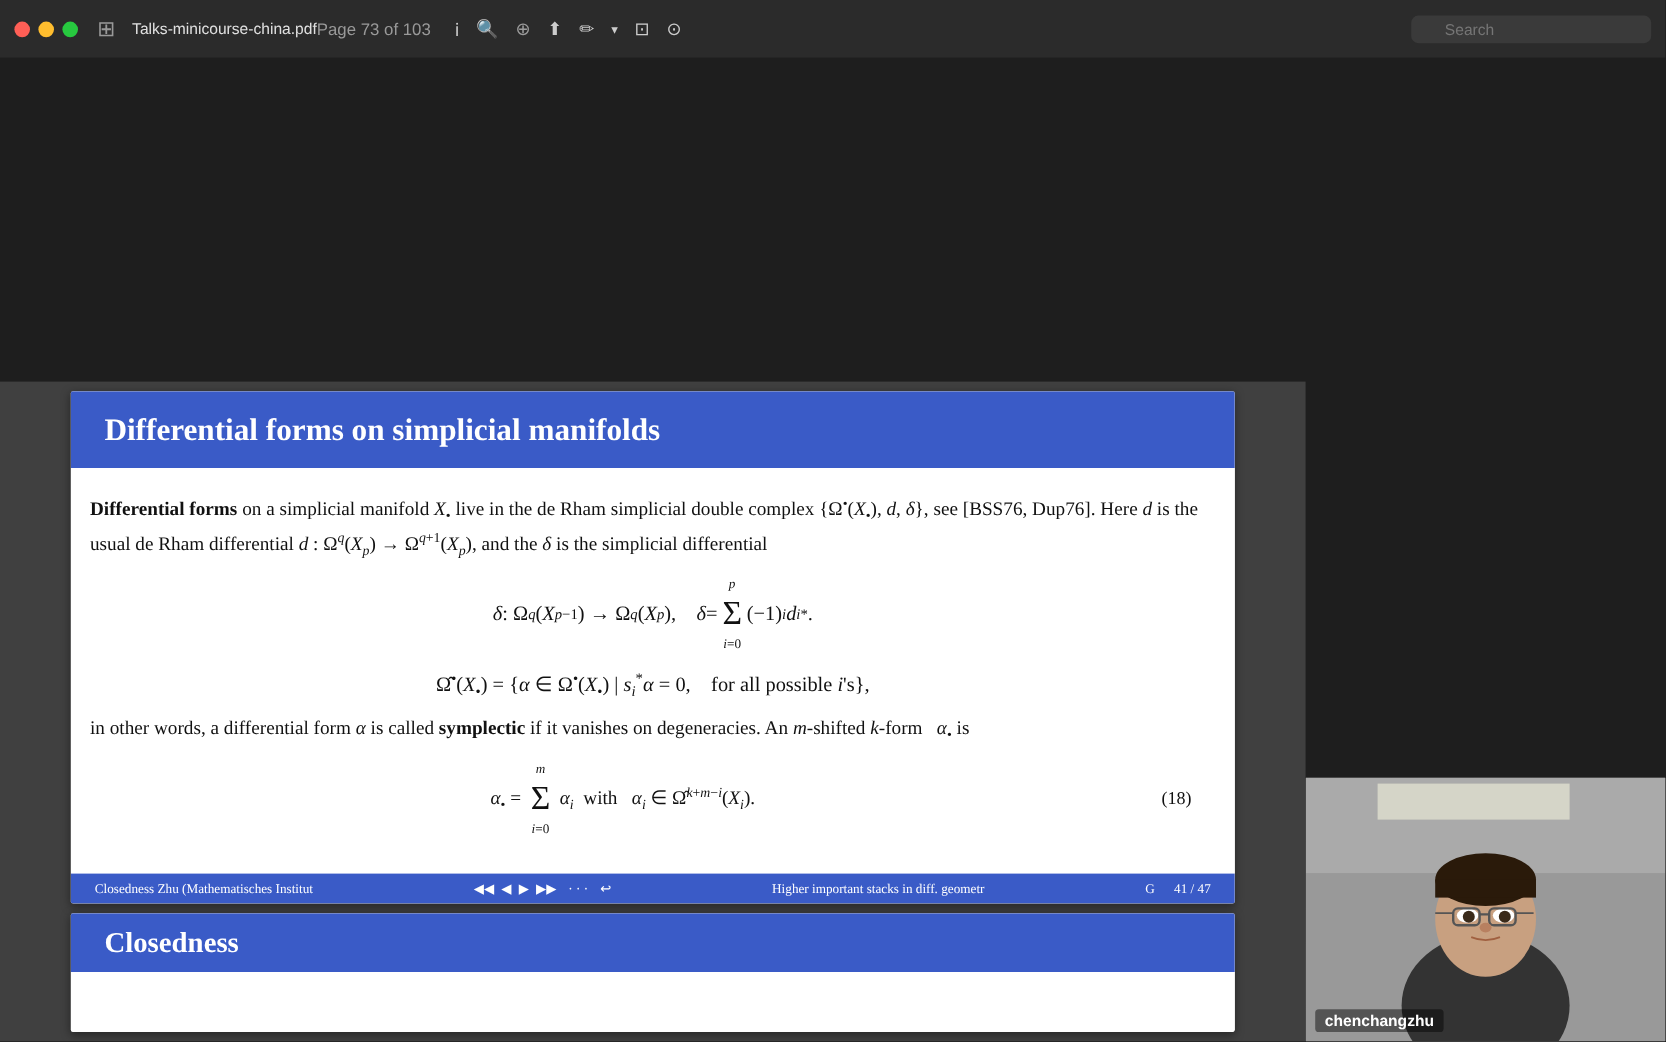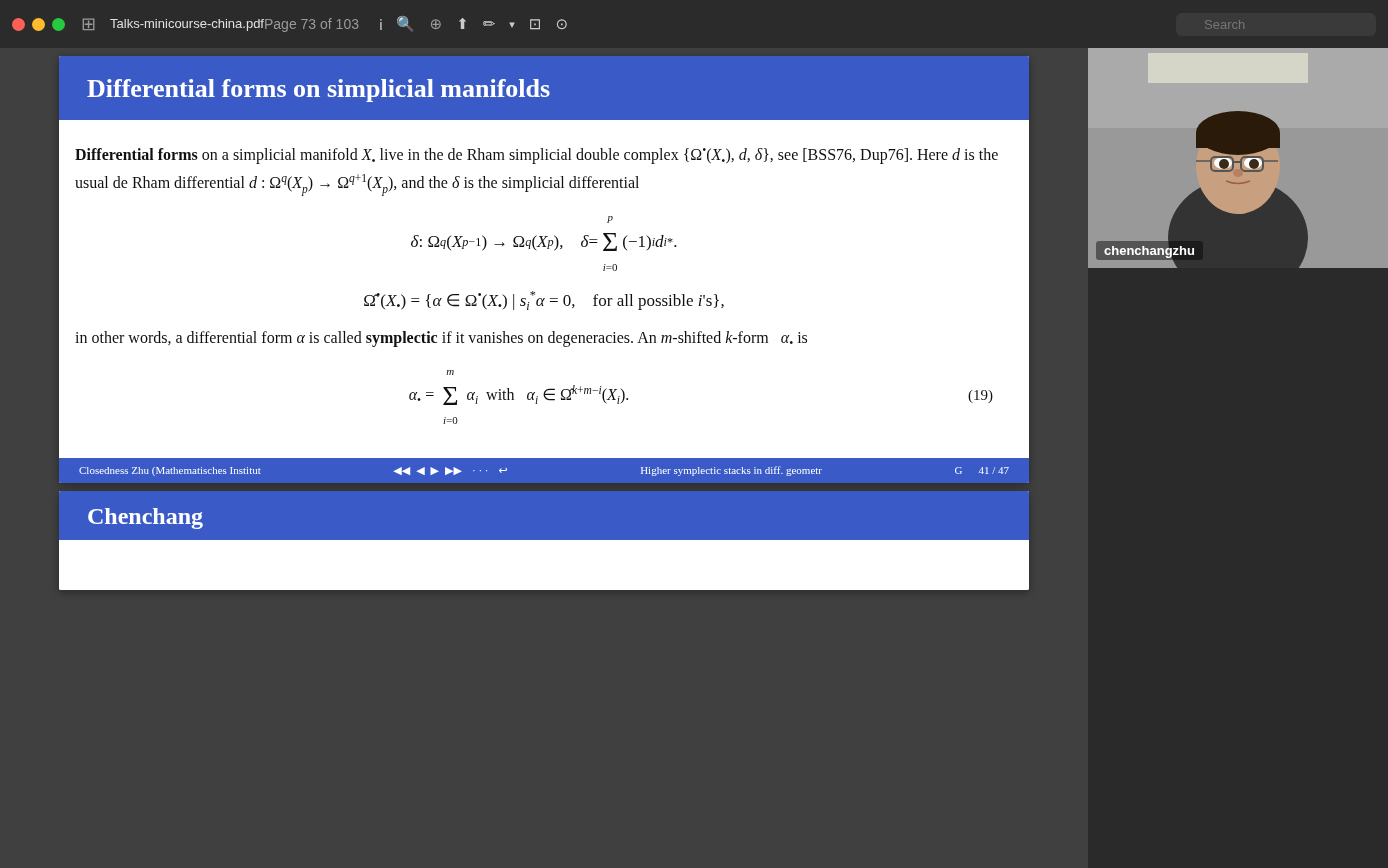--- a/index.html
+++ b/index.html
@@ -80,20 +80,21 @@
       transform: translateY(-50%);
       font-size: 11px;
       opacity: 0.6;
     }
 
     
     .main-content {
       display: flex;
       width: 100%;
       height: calc(868px - 48px);
+      align-items: flex-end;
     }
 
     
     .pdf-viewer {
       flex: 1;
       background: #404040;
       display: flex;
       flex-direction: column;
       align-items: center;
       overflow: hidden;
@@ -304,46 +305,46 @@
         <div class="math-display-with-num">
           <div class="math-center">
             <em>α</em><sub>•</sub> = 
             <span style="position:relative; display:inline-flex; flex-direction:column; align-items:center; vertical-align:middle; margin:0 4px;">
               <span style="font-size:11px; margin-bottom:1px;"><em>m</em></span>
               <span style="font-size:28px; line-height:1.1;">Σ</span>
               <span style="font-size:11px; margin-top:1px;"><em>i</em>=0</span>
             </span>
             <em>α</em><sub><em>i</em></sub>&nbsp; with &nbsp; <em>α</em><sub><em>i</em></sub> ∈ Ω̂<sup><em>k</em>+<em>m</em>−<em>i</em></sup>(<em>X</em><sub><em>i</em></sub>).
           </div>
-          <div style="font-size:15px; min-width:50px; text-align:right;">(19)</div>
+          <div style="font-size:15px; min-width:50px; text-align:right;">(18)</div>
         </div>
 
       </div>
 
       <div class="slide-footer">
         <span class="slide-footer-left">Closedness Zhu (Mathematisches Institut</span>
         <span style="display:flex; gap:6px; align-items:center; font-size:11px;">
           <span>◀◀</span>
           <span>◀</span>
           <span>▶</span>
           <span>▶▶</span>
           <span style="margin-left:4px;">· · ·</span>
           <span style="margin-left:4px;">↩</span>
         </span>
-        <span class="slide-footer-center">Higher symplectic stacks in diff. geometr</span>
+        <span class="slide-footer-center">Higher important stacks in diff. geometr</span>
         <div class="slide-footer-right">
           <span>G</span>
           <span>41 / 47</span>
         </div>
       </div>
     </div>
 
     <div class="slide-preview">
       <div class="slide-preview-header">
-        <div class="slide-preview-title">Chenchang</div>
+        <div class="slide-preview-title">Closedness</div>
       </div>
       <div class="slide-preview-body"></div>
     </div>
 
   </div>
 
   <div class="webcam-panel">
     <div class="webcam-video">
 
       <div class="webcam-video-bg">

